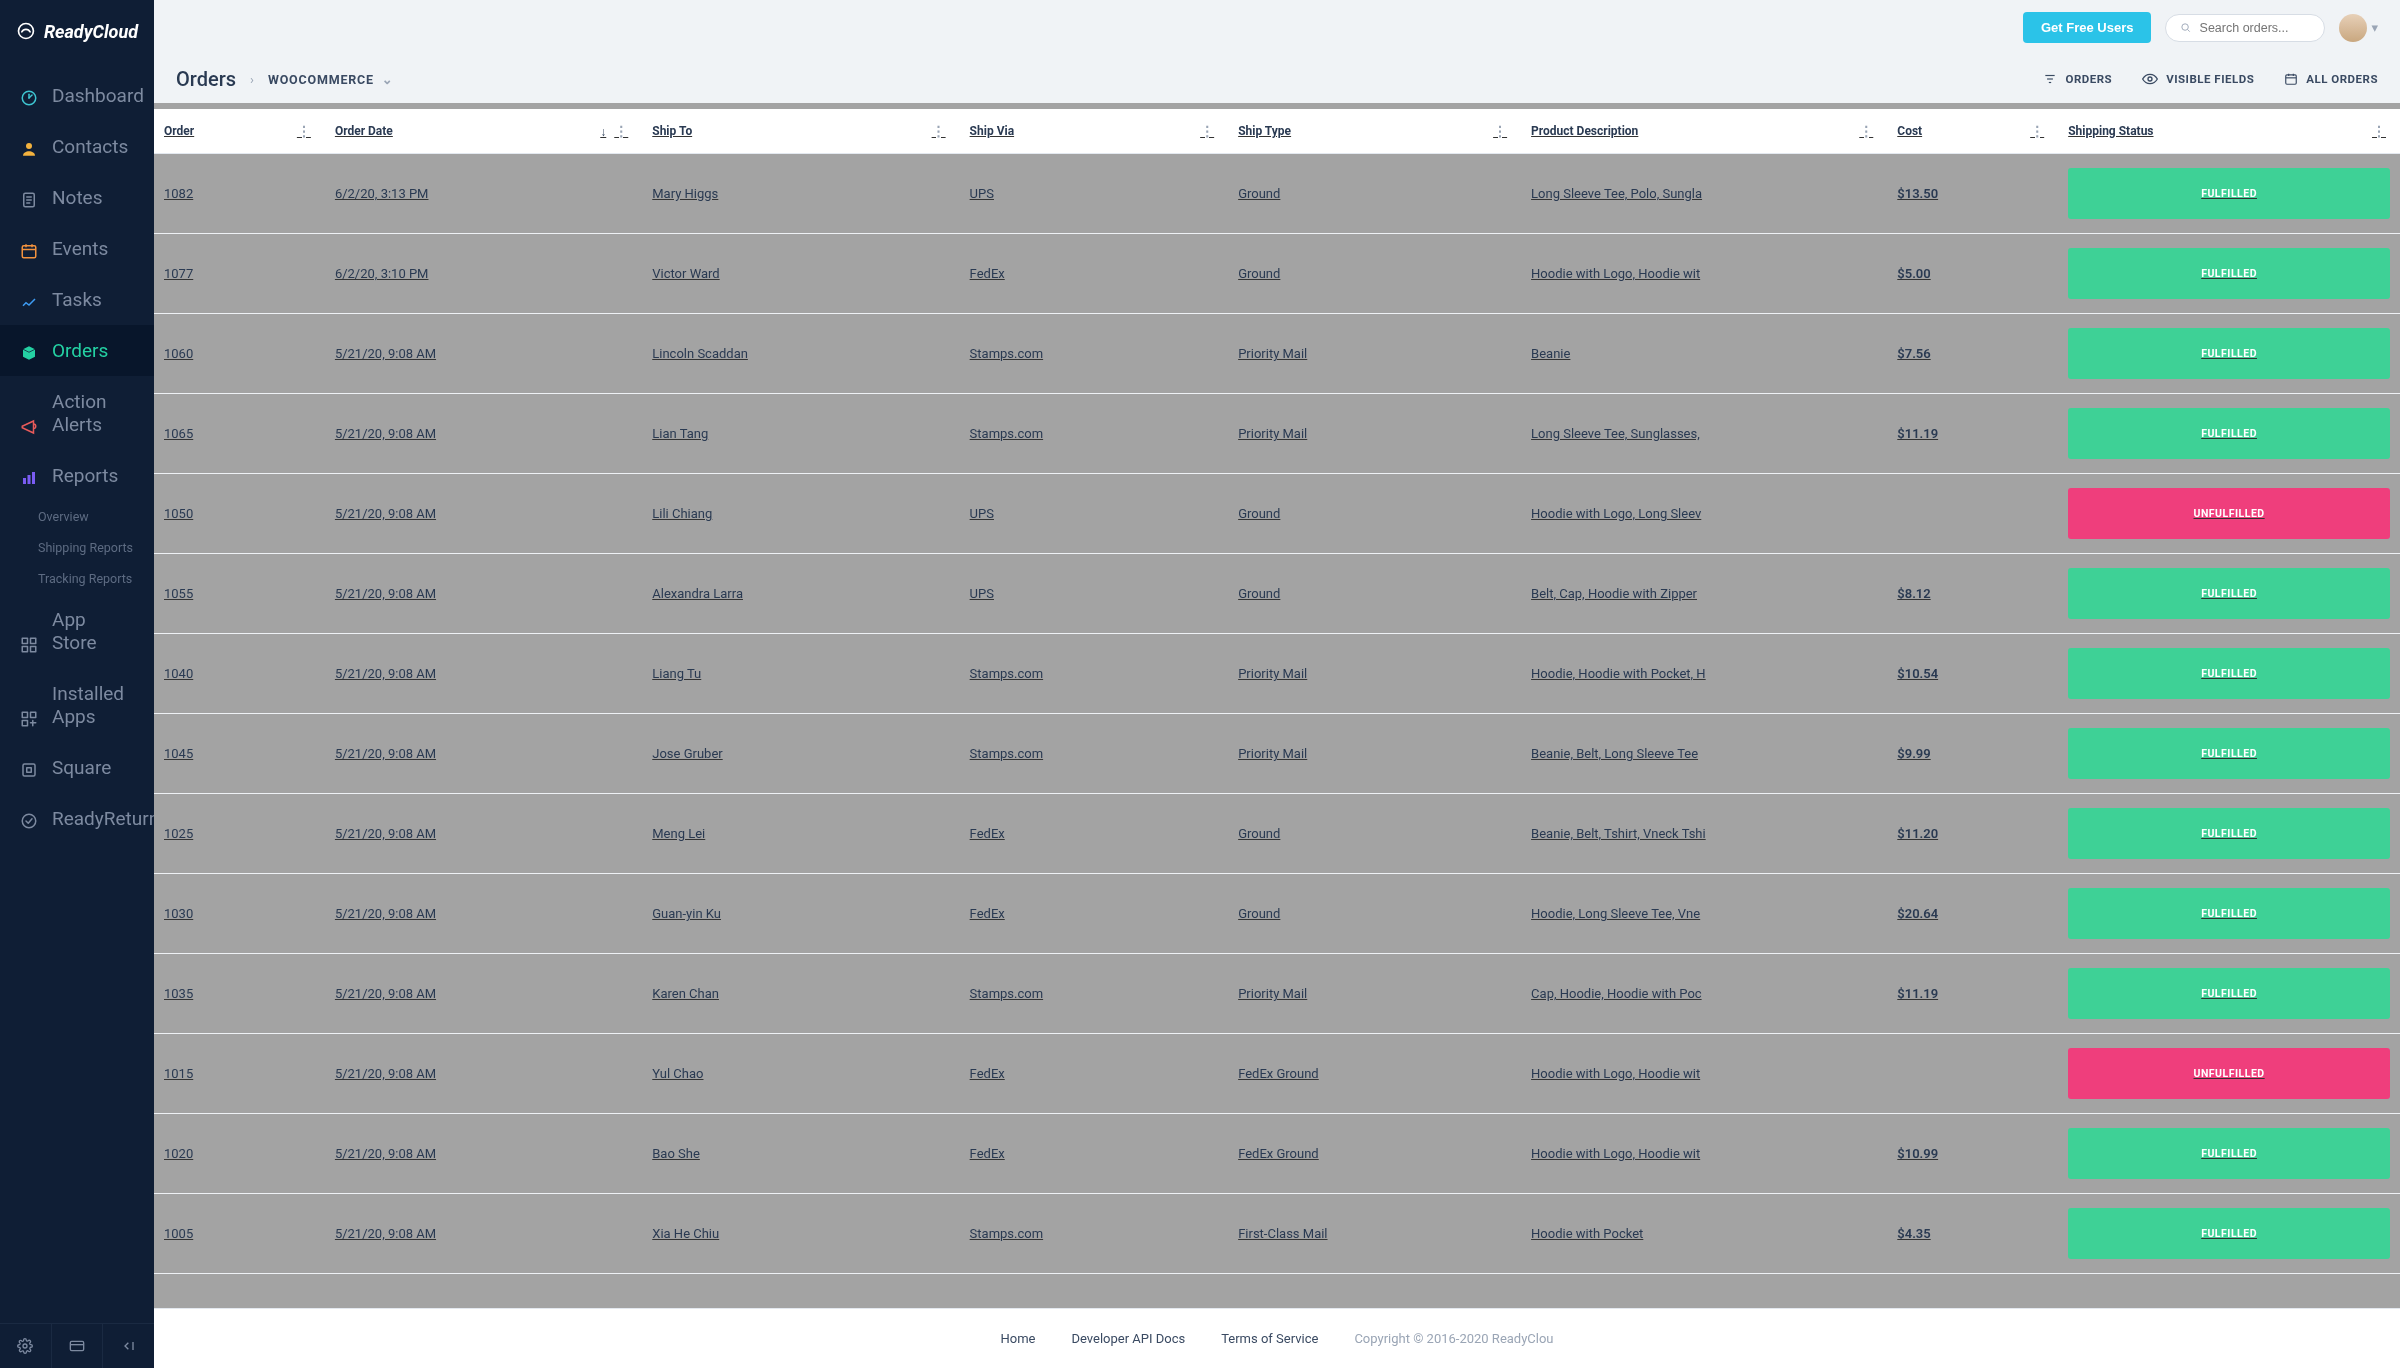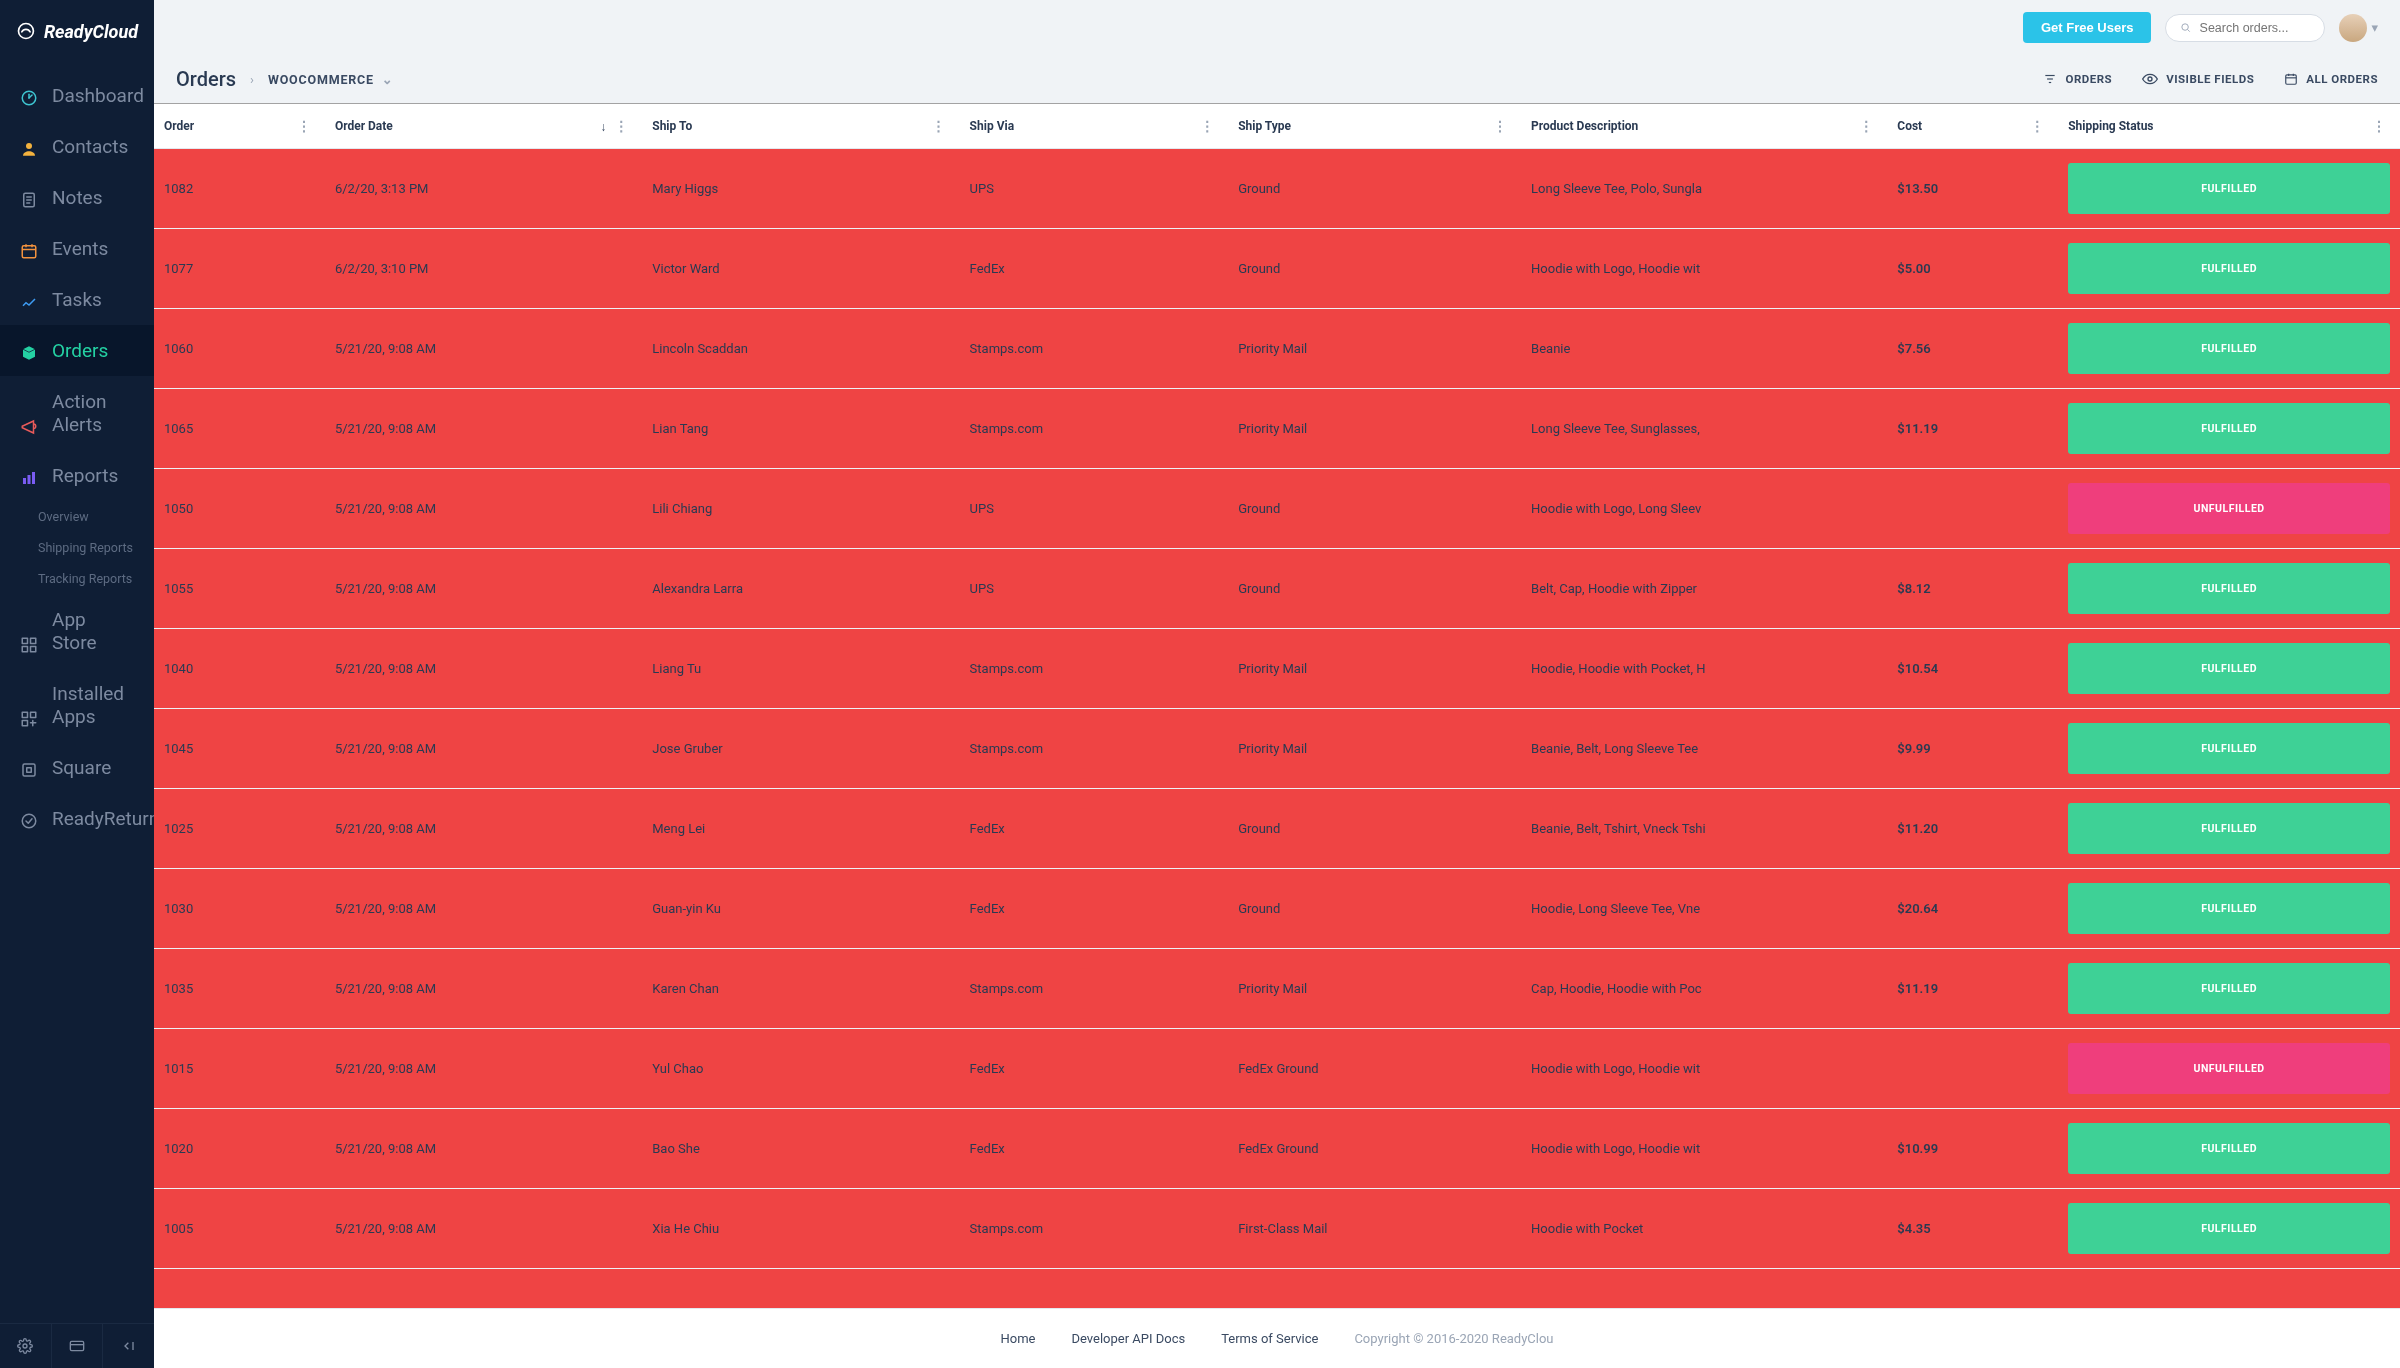--- a/index.html
+++ b/index.html
@@ -32,21 +32,21 @@
 
 
 .toolbar { display: flex; align-items: center; justify-content: space-between; padding: 12px 22px; }
 .crumbs { display: flex; align-items: center; gap: 14px; }
 .crumb-title { font-size: 20px; color: #2a3a52; font-weight: 500; }
 .crumb-sub { font-size: 12.5px; font-weight: 700; letter-spacing: 0.8px; color: #3a4a62; display: flex; align-items: center; gap: 8px; }
 .tool-actions { display: flex; gap: 30px; align-items: center; }
 .tool-link { display: flex; align-items: center; gap: 8px; font-size: 11.5px; font-weight: 700; letter-spacing: 0.5px; color: #3a4a62; cursor: pointer; }
 
 
-.table-wrap { flex: 1; background: #ef4444; margin: 0 0 0 0; border-top: 1px solid #a3a3a3; overflow: auto; }
+.table-wrap { flex: 1; background: #a3a3a3; margin: 0 0 0 0; border-top: 6px solid #a3a3a3; overflow: auto; text-decoration: underline; }
 table { width: 100%; border-collapse: collapse; table-layout: fixed; }
 th { text-align: left; font-size: 12px; font-weight: 700; color: #2a3a52; padding: 14px 10px; border-bottom: 1px solid #e3e8ef; position: relative; background: #fff; }
 th .th-inner { display: flex; align-items: center; justify-content: space-between; }
 .th-menu { color: #9aa5b5; font-size: 14px; cursor: pointer; padding: 0 4px; }
 td { padding: 14px 10px; border-bottom: 1px solid #eef1f5; font-size: 13px; color: #2a3a52; white-space: nowrap; overflow: hidden; text-overflow: ellipsis; }
 td.cost { font-weight: 600; }
 .col-order{width:7%} .col-date{width:13%} .col-shipto{width:13%} .col-via{width:11%} .col-type{width:12%} .col-desc{width:15%} .col-cost{width:7%} .col-status{width:14%}
 .badge { display: block; text-align: center; color: #fff; font-size: 10.5px; font-weight: 700; letter-spacing: 0.5px; padding: 19px 0; border-radius: 3px; }
 .badge.ok { background: #3ed196; }
 .badge.no { background: #ef3e7c; }

